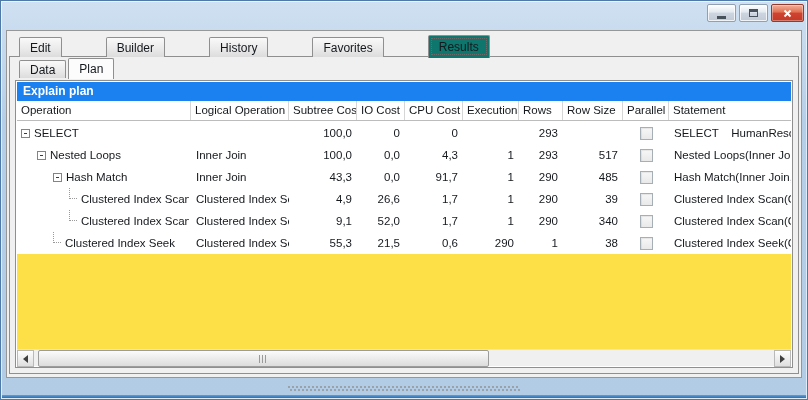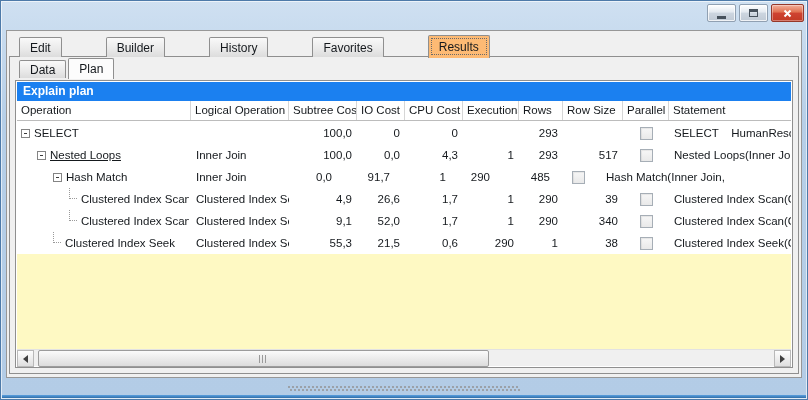--- a/index.html
+++ b/index.html
@@ -25,40 +25,40 @@
   .glyph-min{width:9px;height:3px;background:#46515c;margin-top:8px;}
   .glyph-max{width:9px;height:8px;border:1px solid #46515c;border-top-width:3px;background:transparent;}
 
   
   .client{position:absolute;left:5px;top:29px;right:5px;bottom:21px;background:#f0f0f0;border:1px solid #979797;}
 
   .main-tabs{position:absolute;left:12px;top:3px;height:23px;display:flex;align-items:flex-end;z-index:6;gap:42px;}
   .tab{height:20px;padding:0 10px;display:flex;align-items:center;font-size:12px;color:#15191d;
     background:linear-gradient(#f9f9f9,#e9e9e9 60%,#dcdcdc);
     border:1px solid #8f8f8f;border-bottom:none;border-radius:2px 2px 0 0;margin-right:2px;}
-  .tab.active{height:23px;background:#fdba74;margin-bottom:-1px;z-index:7;
+  .tab.active{height:23px;background:#0f766e;margin-bottom:-1px;z-index:7;
     outline:1px dotted #6a6a6a;outline-offset:-4px;}
 
   .page1{position:absolute;left:2px;right:2px;top:25px;bottom:3px;border:1px solid #8f8f8f;background:#f0f0f0;}
 
   .sub-tabs{position:absolute;left:9px;top:0;height:21px;display:flex;align-items:flex-end;z-index:6;}
   .sub-tabs .tab{height:18px;}
   .sub-tabs .tab.active{height:21px;background:#fcfcfc;outline:none;}
 
   .page2{position:absolute;left:5px;right:5px;top:23px;bottom:5px;border:1px solid #8f8f8f;background:#fff;}
 
   .explain-header{position:absolute;left:1px;right:1px;top:1px;height:19px;background:#1b80f0;
     color:#fff;font-weight:bold;font-size:12px;line-height:19px;padding-left:6px;}
 
   .grid-header{position:absolute;left:1px;right:1px;top:20px;height:20px;background:#fff;
     border-bottom:1px solid #bcbcbc;display:flex;overflow:hidden;}
   .hcell{flex:0 0 auto;border-right:1px solid #d6d6d6;padding:0 4px;font-size:11.5px;line-height:19px;
     white-space:nowrap;overflow:hidden;color:#15191d;}
 
-  .grid-body{position:absolute;left:1px;right:1px;top:41px;bottom:18px;background:#fef9c3;overflow:hidden;}
+  .grid-body{position:absolute;left:1px;right:1px;top:41px;bottom:18px;background:#fde047;overflow:hidden;}
   .grow{display:flex;height:22px;align-items:center;background:#fff;}
   .gcell{flex:0 0 auto;padding:0 5px;font-size:11.5px;height:22px;line-height:22px;
     white-space:pre;overflow:hidden;color:#15191d;}
   .gcell.r{text-align:right;}
   .opcell{display:flex;align-items:center;padding:0 2px;}
   .indent{flex:none;height:1px;}
   .expander{flex:none;width:9px;height:9px;border:1px solid #848484;background:#fff;position:relative;margin-right:4px;}
   .expander::after{content:"";position:absolute;left:2px;right:2px;top:3px;height:1px;background:#3a3a3a;}
   .leafdot{flex:none;width:8px;height:11px;align-self:flex-start;
     border-left:1px dotted #9a9a9a;border-bottom:1px dotted #9a9a9a;margin-right:4px;}
@@ -162,34 +162,35 @@
               <div class="gcell r" style="width: 68px;">100,0</div>
               <div class="gcell r" style="width: 48px;">0</div>
               <div class="gcell r" style="width: 58px;">0</div>
               <div class="gcell r" style="width: 56px;"></div>
               <div class="gcell r" style="width: 44px;">293</div>
               <div class="gcell r" style="width: 60px;"></div>
               <div class="gcell cbwrap" style="width: 46px;"><span class="cb"></span></div>
               <div class="gcell" style="width: 200px;">SELECT    HumanResou</div>
             </div>
             <div class="grow">
-              <div class="gcell opcell" style="width: 174px; text-decoration: underline;"><span class="indent" style="width: 18px;"></span><span class="expander"></span><span class="oplabel">Nested Loops</span></div>
+              <div class="gcell opcell" style="width: 174px;"><span class="indent" style="width: 18px;"></span><span class="expander"></span><span class="oplabel">Nested Loops</span></div>
               <div class="gcell" style="width: 98px;">Inner Join</div>
               <div class="gcell r" style="width: 68px;">100,0</div>
               <div class="gcell r" style="width: 48px;">0,0</div>
               <div class="gcell r" style="width: 58px;">4,3</div>
               <div class="gcell r" style="width: 56px;">1</div>
               <div class="gcell r" style="width: 44px;">293</div>
               <div class="gcell r" style="width: 60px;">517</div>
               <div class="gcell cbwrap" style="width: 46px;"><span class="cb"></span></div>
               <div class="gcell" style="width: 200px;">Nested Loops(Inner Joi</div>
             </div>
             <div class="grow">
               <div class="gcell opcell" style="width: 174px;"><span class="indent" style="width: 34px;"></span><span class="expander"></span><span class="oplabel">Hash Match</span></div>
               <div class="gcell" style="width: 98px;">Inner Join</div>
+              <div class="gcell r" style="width: 68px;">43,3</div>
               <div class="gcell r" style="width: 48px;">0,0</div>
               <div class="gcell r" style="width: 58px;">91,7</div>
               <div class="gcell r" style="width: 56px;">1</div>
               <div class="gcell r" style="width: 44px;">290</div>
               <div class="gcell r" style="width: 60px;">485</div>
               <div class="gcell cbwrap" style="width: 46px;"><span class="cb"></span></div>
               <div class="gcell" style="width: 200px;">Hash Match(Inner Join,</div>
             </div>
             <div class="grow">
               <div class="gcell opcell" style="width: 174px;"><span class="indent" style="width: 50px;"></span><span class="leafdot"></span><span class="oplabel">Clustered Index Scan</span></div>

